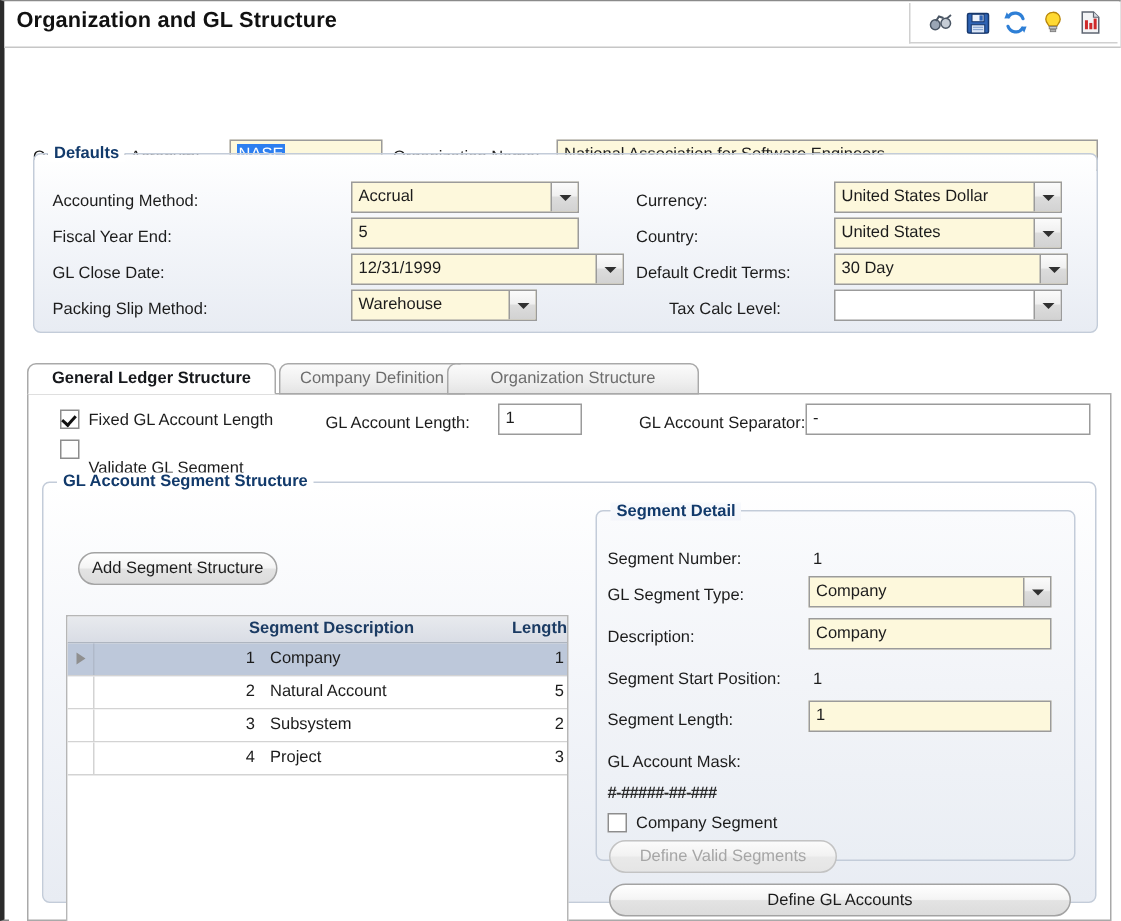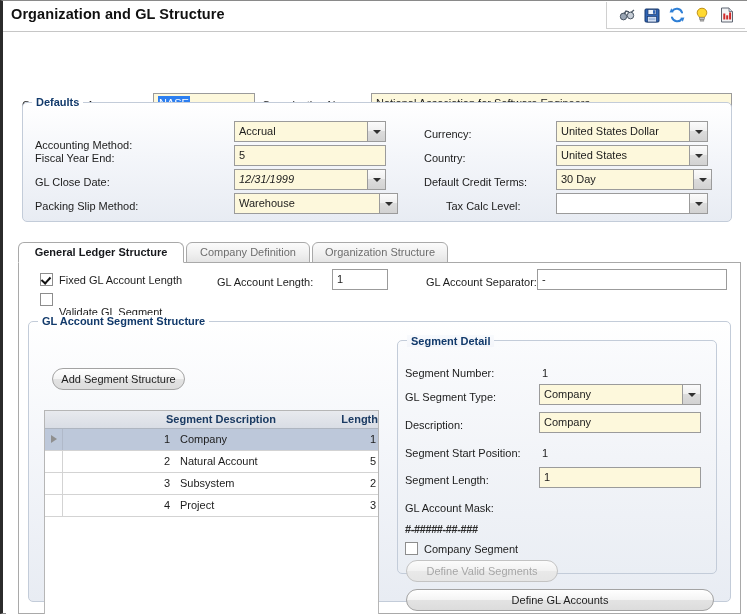--- a/index.html
+++ b/index.html
@@ -347,49 +347,49 @@
 
     <div class="lbl" style="left:16px; top:66px;">Organization Acronym:</div>
     <div class="tf" style="left:147px; top:61px; width:102px;"><span class="sel">NASE</span></div>
 
     <div class="lbl" style="left:256px; top:66px;">Organization Name:</div>
     <div class="tf" style="left:365px; top:61px; width:361px;">National Association for Software Engineers</div>
 
     <div class="group" style="left:16px; top:70px; width:710px; height:120px;"></div>
     <div class="group-title" style="left:26px; top:64px;">Defaults</div>
 
-    <div class="lbl" style="left:29px; top:95px;margin-top:11px;">Accounting Method:</div>
+    <div class="lbl" style="left:29px; top:95px;">Accounting Method:</div>
     <div class="cb" style="left:228px; top:89px; width:152px;"><span>Accrual</span><span class="arrow"></span></div>
 
     <div class="lbl" style="left:29px; top:119px;">Fiscal Year End:</div>
     <div class="tf" style="left:228px; top:113px; width:152px;">5</div>
 
     <div class="lbl" style="left:29px; top:143px;">GL Close Date:</div>
-    <div class="cb" style="left:228px; top:137px; width:152px;font-style:italic;"><span>12/31/1999</span><span class="arrow"></span></div>
+    <div class="cb" style="left:228px; top:137px; width:182px;"><span>12/31/1999</span><span class="arrow"></span></div>
 
     <div class="lbl" style="left:29px; top:167px;">Packing Slip Method:</div>
-    <div class="cb" style="left:228px; top:161px; width:164px;"><span>Warehouse</span><span class="arrow"></span></div>
+    <div class="cb" style="left:228px; top:161px; width:124px;"><span>Warehouse</span><span class="arrow"></span></div>
 
     <div class="lbl" style="left:418px; top:95px;">Currency:</div>
     <div class="cb" style="left:550px; top:89px; width:152px;"><span>United States Dollar</span><span class="arrow"></span></div>
 
     <div class="lbl" style="left:418px; top:119px;">Country:</div>
     <div class="cb" style="left:550px; top:113px; width:152px;"><span>United States</span><span class="arrow"></span></div>
 
     <div class="lbl" style="left:418px; top:143px;">Default Credit Terms:</div>
     <div class="cb" style="left:550px; top:137px; width:156px;"><span>30 Day</span><span class="arrow"></span></div>
 
     <div class="lbl" style="left:440px; top:167px;">Tax Calc Level:</div>
     <div class="cb empty" style="left:550px; top:161px; width:152px;"><span></span><span class="arrow"></span></div>
 
     <div id="tabpanel"></div>
     <div id="tabstrip">
       <div class="tab active" style="left:0px; width:166px;">General Ledger Structure</div>
       <div class="tab" style="left:168px; width:124px;">Company Definition</div>
-      <div class="tab" style="left:294px; width:136px;">Organization Structure</div>
+      <div class="tab" style="left:280px; width:168px;">Organization Structure</div>
     </div>
 
     <div class="chk checked" style="left:34px; top:241px;"></div>
     <div class="lbl" style="left:53px; top:241px;">Fixed GL Account Length</div>
 
     <div class="chk" style="left:34px; top:261px;"></div>
     <div class="lbl" style="left:53px; top:261px;margin-top:12px;">Validate GL Segment</div>
 
     <div class="lbl" style="left:211px; top:243px;">GL Account Length:</div>
     <div class="tf plain" style="left:326px; top:237px; width:56px; text-align:left;">1</div>

